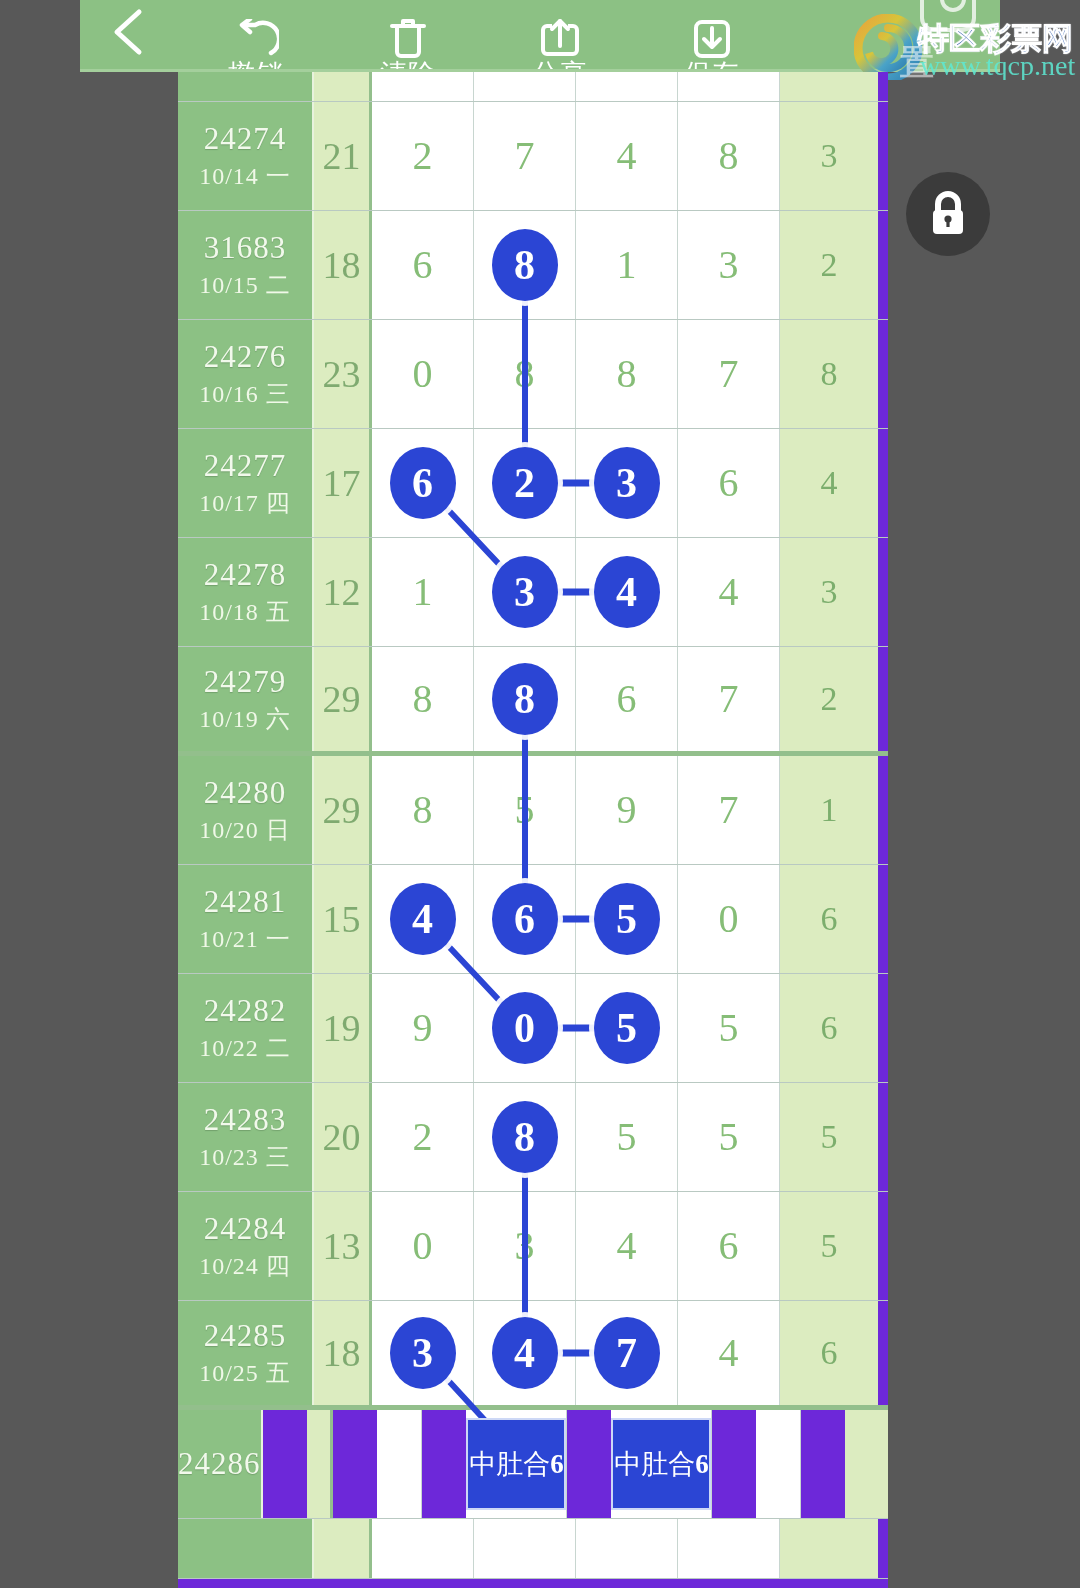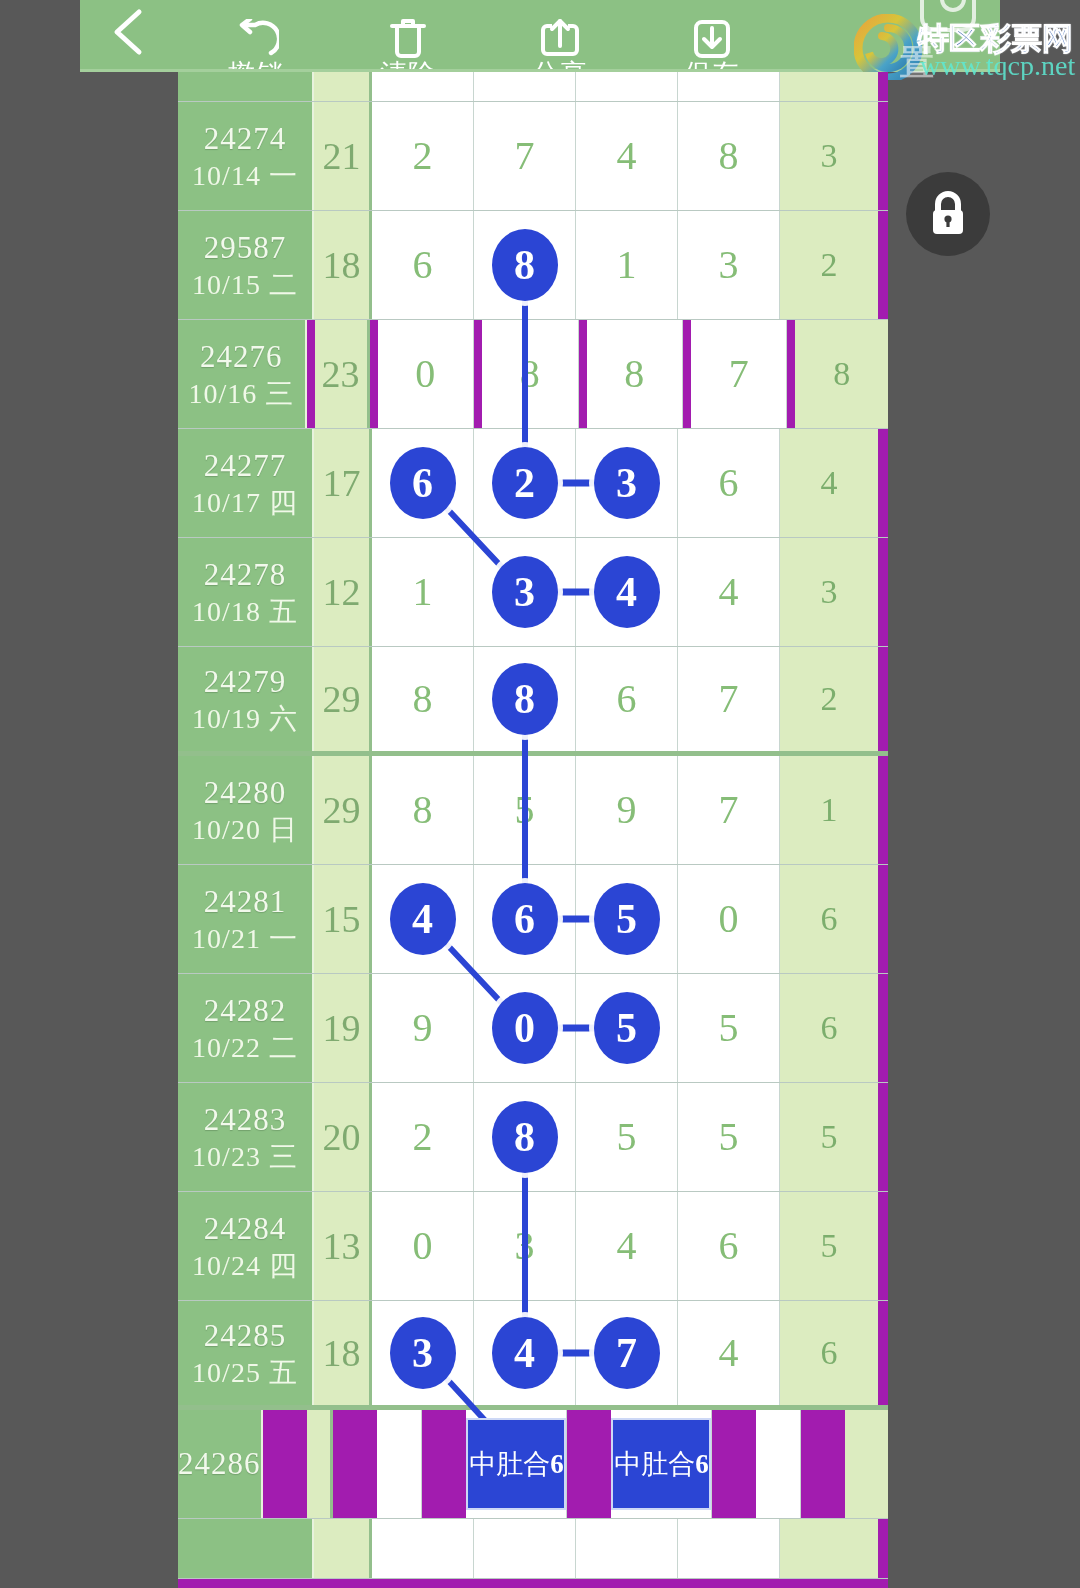--- a/index.html
+++ b/index.html
@@ -73,39 +73,39 @@
   #lock-btn{
     position:absolute; left:906px; top:172px; width:84px; height:84px;
     border-radius:50%; background:#3b3b3b;
     display:flex; align-items:center; justify-content:center;
     z-index:40;
   }
 
   
   #table-wrap{
     position:absolute; left:178px; top:72px; width:710px; height:1516px;
-    overflow:hidden; background:#a21caf;
+    overflow:hidden; background:#6d28d9;
   }
   #table{ position:relative; width:710px; }
 
   .row{ position:relative; display:flex; width:710px; }
   .row.group-end{ border-bottom:5px solid #93bf8c; }
   .row.normal{ border-bottom:1px solid #b9c9c2; }
 
   .c-issue{
     width:136px; background:#8cc184;
     display:flex; flex-direction:column; align-items:center; justify-content:center;
     border-right:2px solid #e8f2dd;
   }
   .c-issue .iss-no{
     font-size:31px; color:#f2f9ec; letter-spacing:1px; line-height:40px;
     text-shadow:0 1px 1px rgba(90,130,85,.5);
   }
   .c-issue .iss-date{
-    font-size:28px; color:#f0f8e8; line-height:34px; letter-spacing:1px;
+    font-size:24px; color:#f0f8e8; line-height:34px; letter-spacing:1px;
   }
   .c-sum{
     width:58px; background:#dcecc0;
     display:flex; align-items:center; justify-content:center;
     border-right:3px solid #93bf8c;
     font-size:38px; color:#7faa70;
   }
   .c-ball{
     width:102px; background:#ffffff;
     display:flex; align-items:center; justify-content:center;
@@ -269,39 +269,39 @@
           <div class="c-ball">
             <span class="digit">4</span>
           </div>
           <div class="c-ball">
             <span class="digit">8</span>
           </div>
           <div class="c-total">3</div>
         </div>
         <div class="row normal" style="height: 109px;">
           <div class="c-issue">
-            <div class="iss-no">29587</div>
+            <div class="iss-no">31683</div>
             <div class="iss-date">10/15 二</div>
           </div>
           <div class="c-sum">18</div>
           <div class="c-ball">
             <span class="digit">6</span>
           </div>
           <div class="c-ball">
             <div class="ball">8</div>
           </div>
           <div class="c-ball">
             <span class="digit">1</span>
           </div>
           <div class="c-ball">
             <span class="digit">3</span>
           </div>
           <div class="c-total">2</div>
         </div>
-        <div class="row normal" style="height: 109px; gap: 8px;">
+        <div class="row normal" style="height: 109px;">
           <div class="c-issue">
             <div class="iss-no">24276</div>
             <div class="iss-date">10/16 三</div>
           </div>
           <div class="c-sum">23</div>
           <div class="c-ball">
             <span class="digit">0</span>
           </div>
           <div class="c-ball">
             <span class="digit">8</span>

